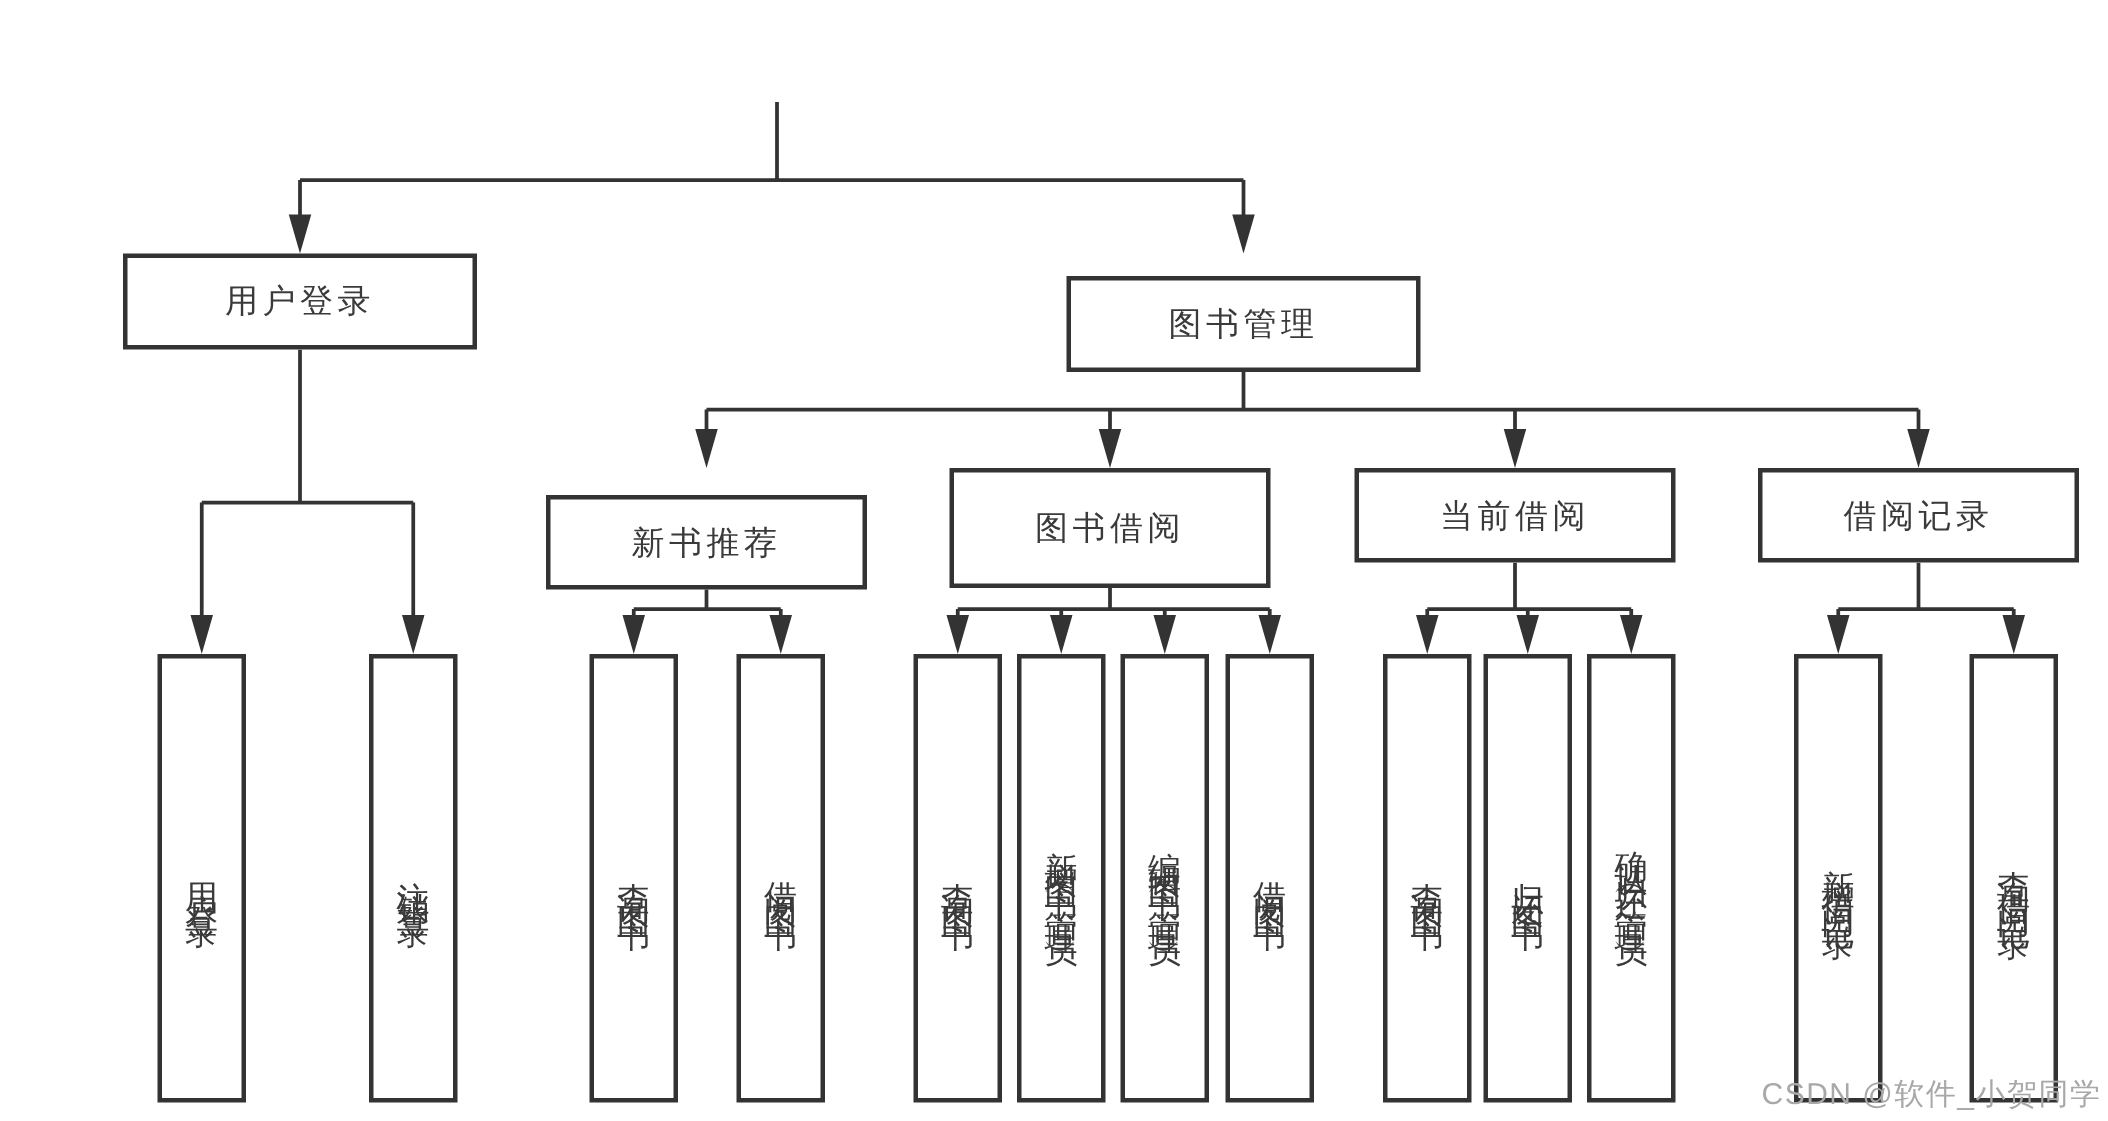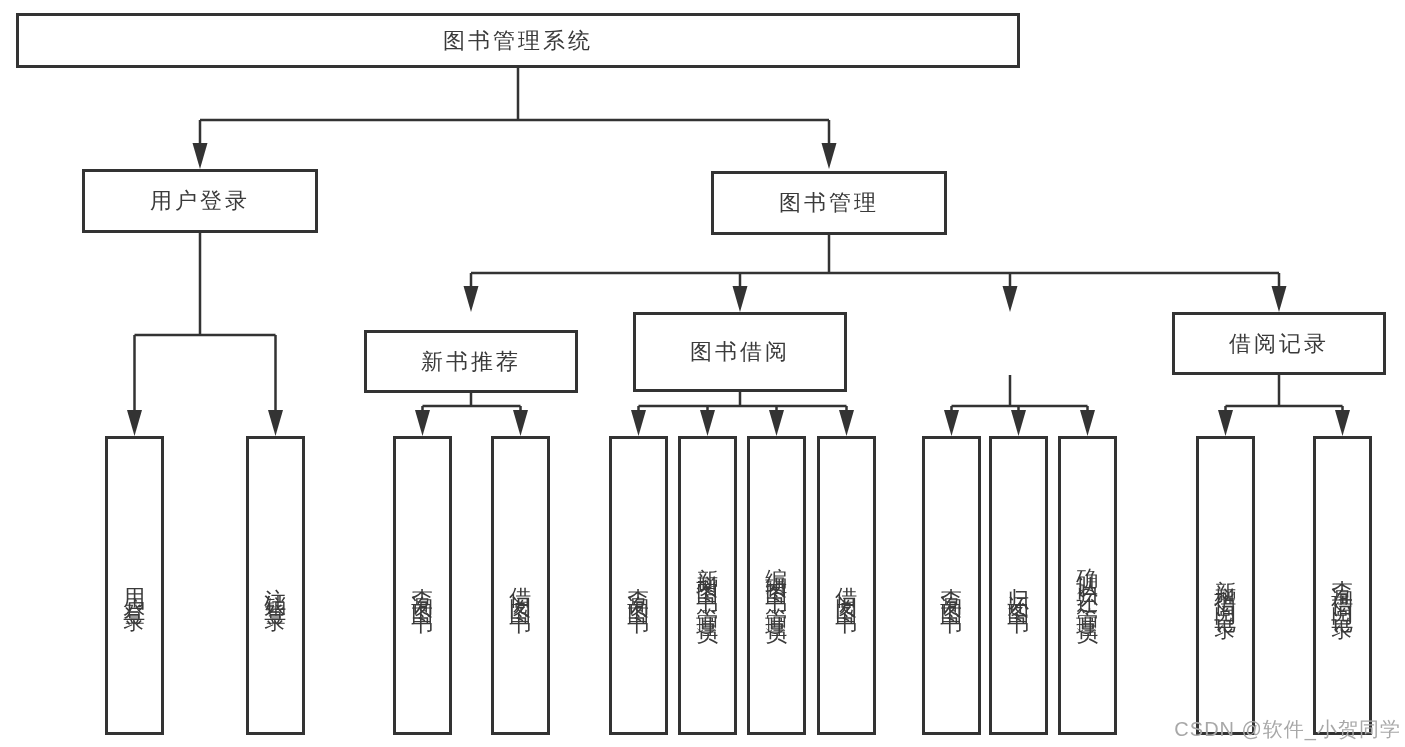--- a/index.html
+++ b/index.html
@@ -68,34 +68,34 @@
         <polygon points="1087.5,436 1080,410 1095,410" fill="#333333"></polygon>
       </g>
       <g>
         <path d="M 1279 375 L 1279 406 M 1225.5 406 L 1342.5 406 M 1225.5 406 L 1225.5 412 M 1342.5 406 L 1342.5 412" stroke="#333333" stroke-width="2.5" fill="none"></path>
         <polygon points="1225.5,436 1218,410 1233,410" fill="#333333"></polygon>
         <polygon points="1342.5,436 1335,410 1350,410" fill="#333333"></polygon>
       </g>
     </svg>
 
   <div class="watermark">CSDN @软件_小贺同学</div>
-<div class="node" style="left: 16px; top: 13px; width: 1004px; height: 55px;">
-      <span class="label">图书管理系统</span>
-    </div>
     <div class="node" style="left: 82px; top: 169px; width: 236px; height: 64px;">
       <span class="label">用户登录</span>
     </div>
-    <div class="node" style="left: 711px; top: 171px; width: 236px; height: 64px;">
+    <div class="node" style="left: 711px; top: 184px; width: 236px; height: 64px;">
       <span class="label">图书管理</span>
     </div>
     <div class="node" style="left: 364px; top: 330px; width: 214px; height: 63px;">
       <span class="label">新书推荐</span>
     </div>
     <div class="node" style="left: 633px; top: 312px; width: 214px; height: 80px;">
       <span class="label">图书借阅</span>
+    </div>
+    <div class="node" style="left: 903px; top: 312px; width: 214px; height: 63px;">
+      <span class="label">当前借阅</span>
     </div>
     <div class="node" style="left: 1172px; top: 312px; width: 214px; height: 63px;">
       <span class="label">借阅记录</span>
     </div>
     <div class="node vertical" style="left: 105px; top: 436px; width: 59px; height: 299px;">
       <span class="label">用户登录</span>
     </div>
     <div class="node vertical" style="left: 246px; top: 436px; width: 59px; height: 299px;">
       <span class="label">注销登录</span>
     </div>

